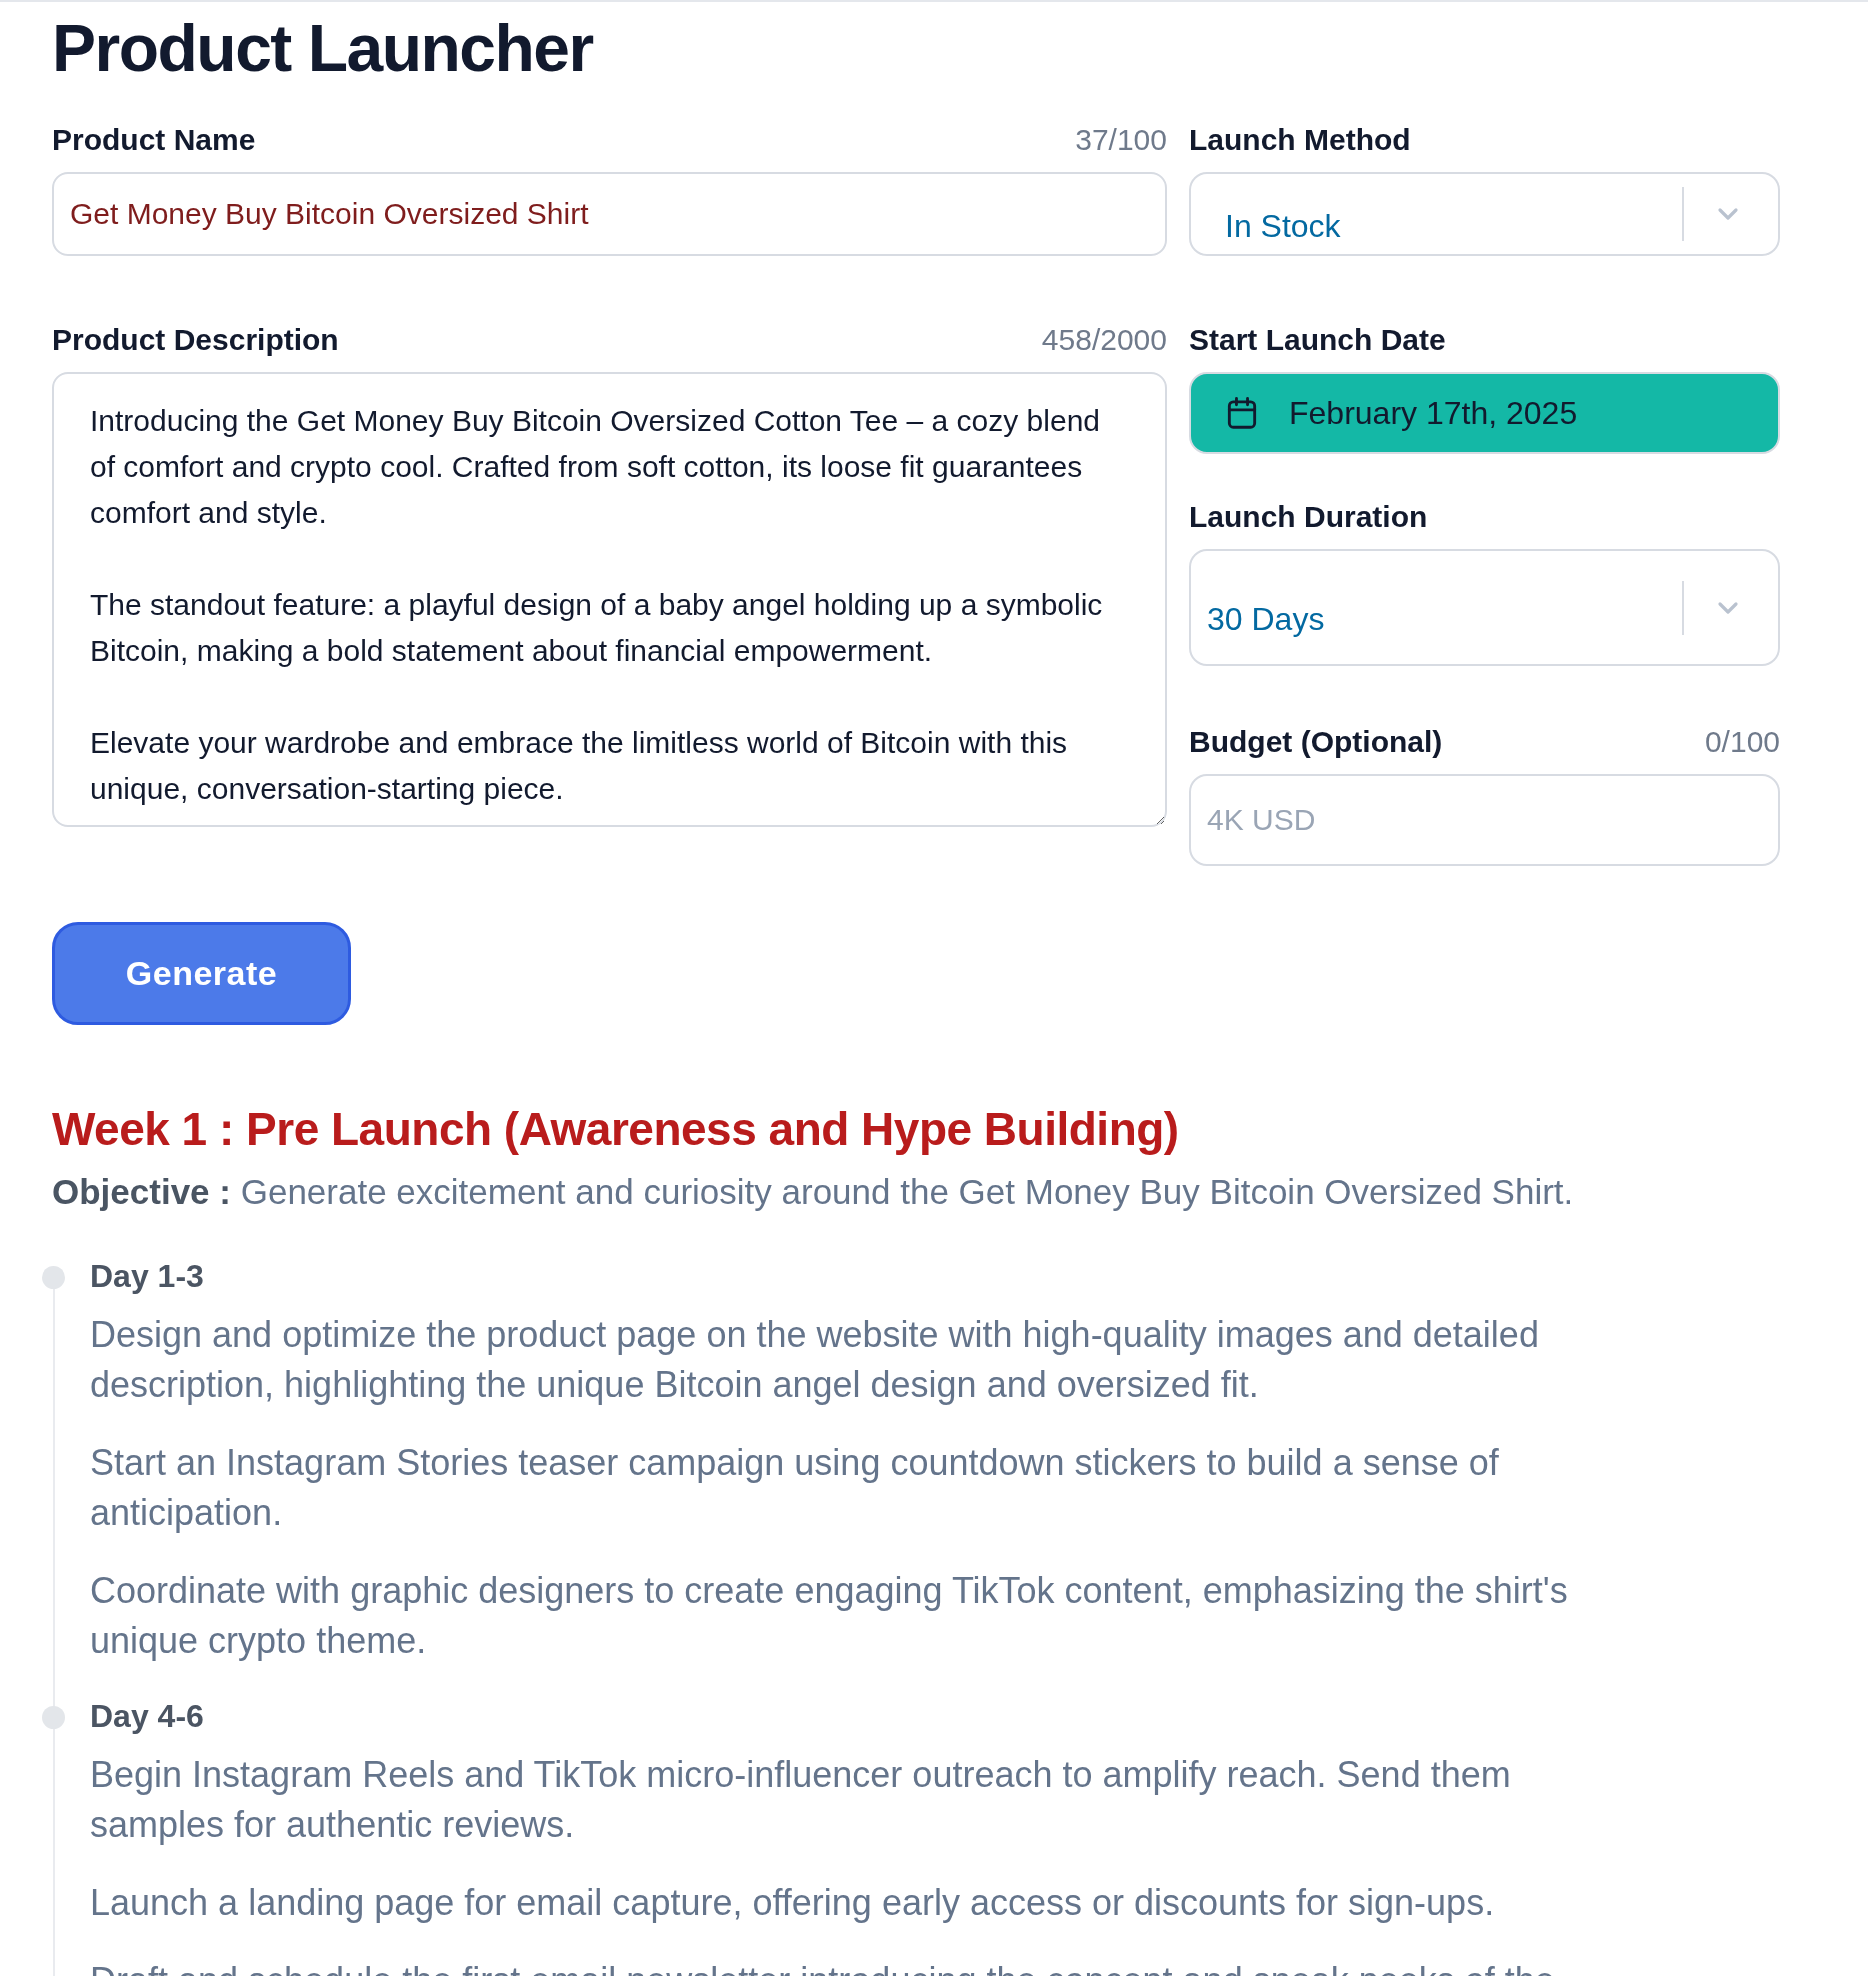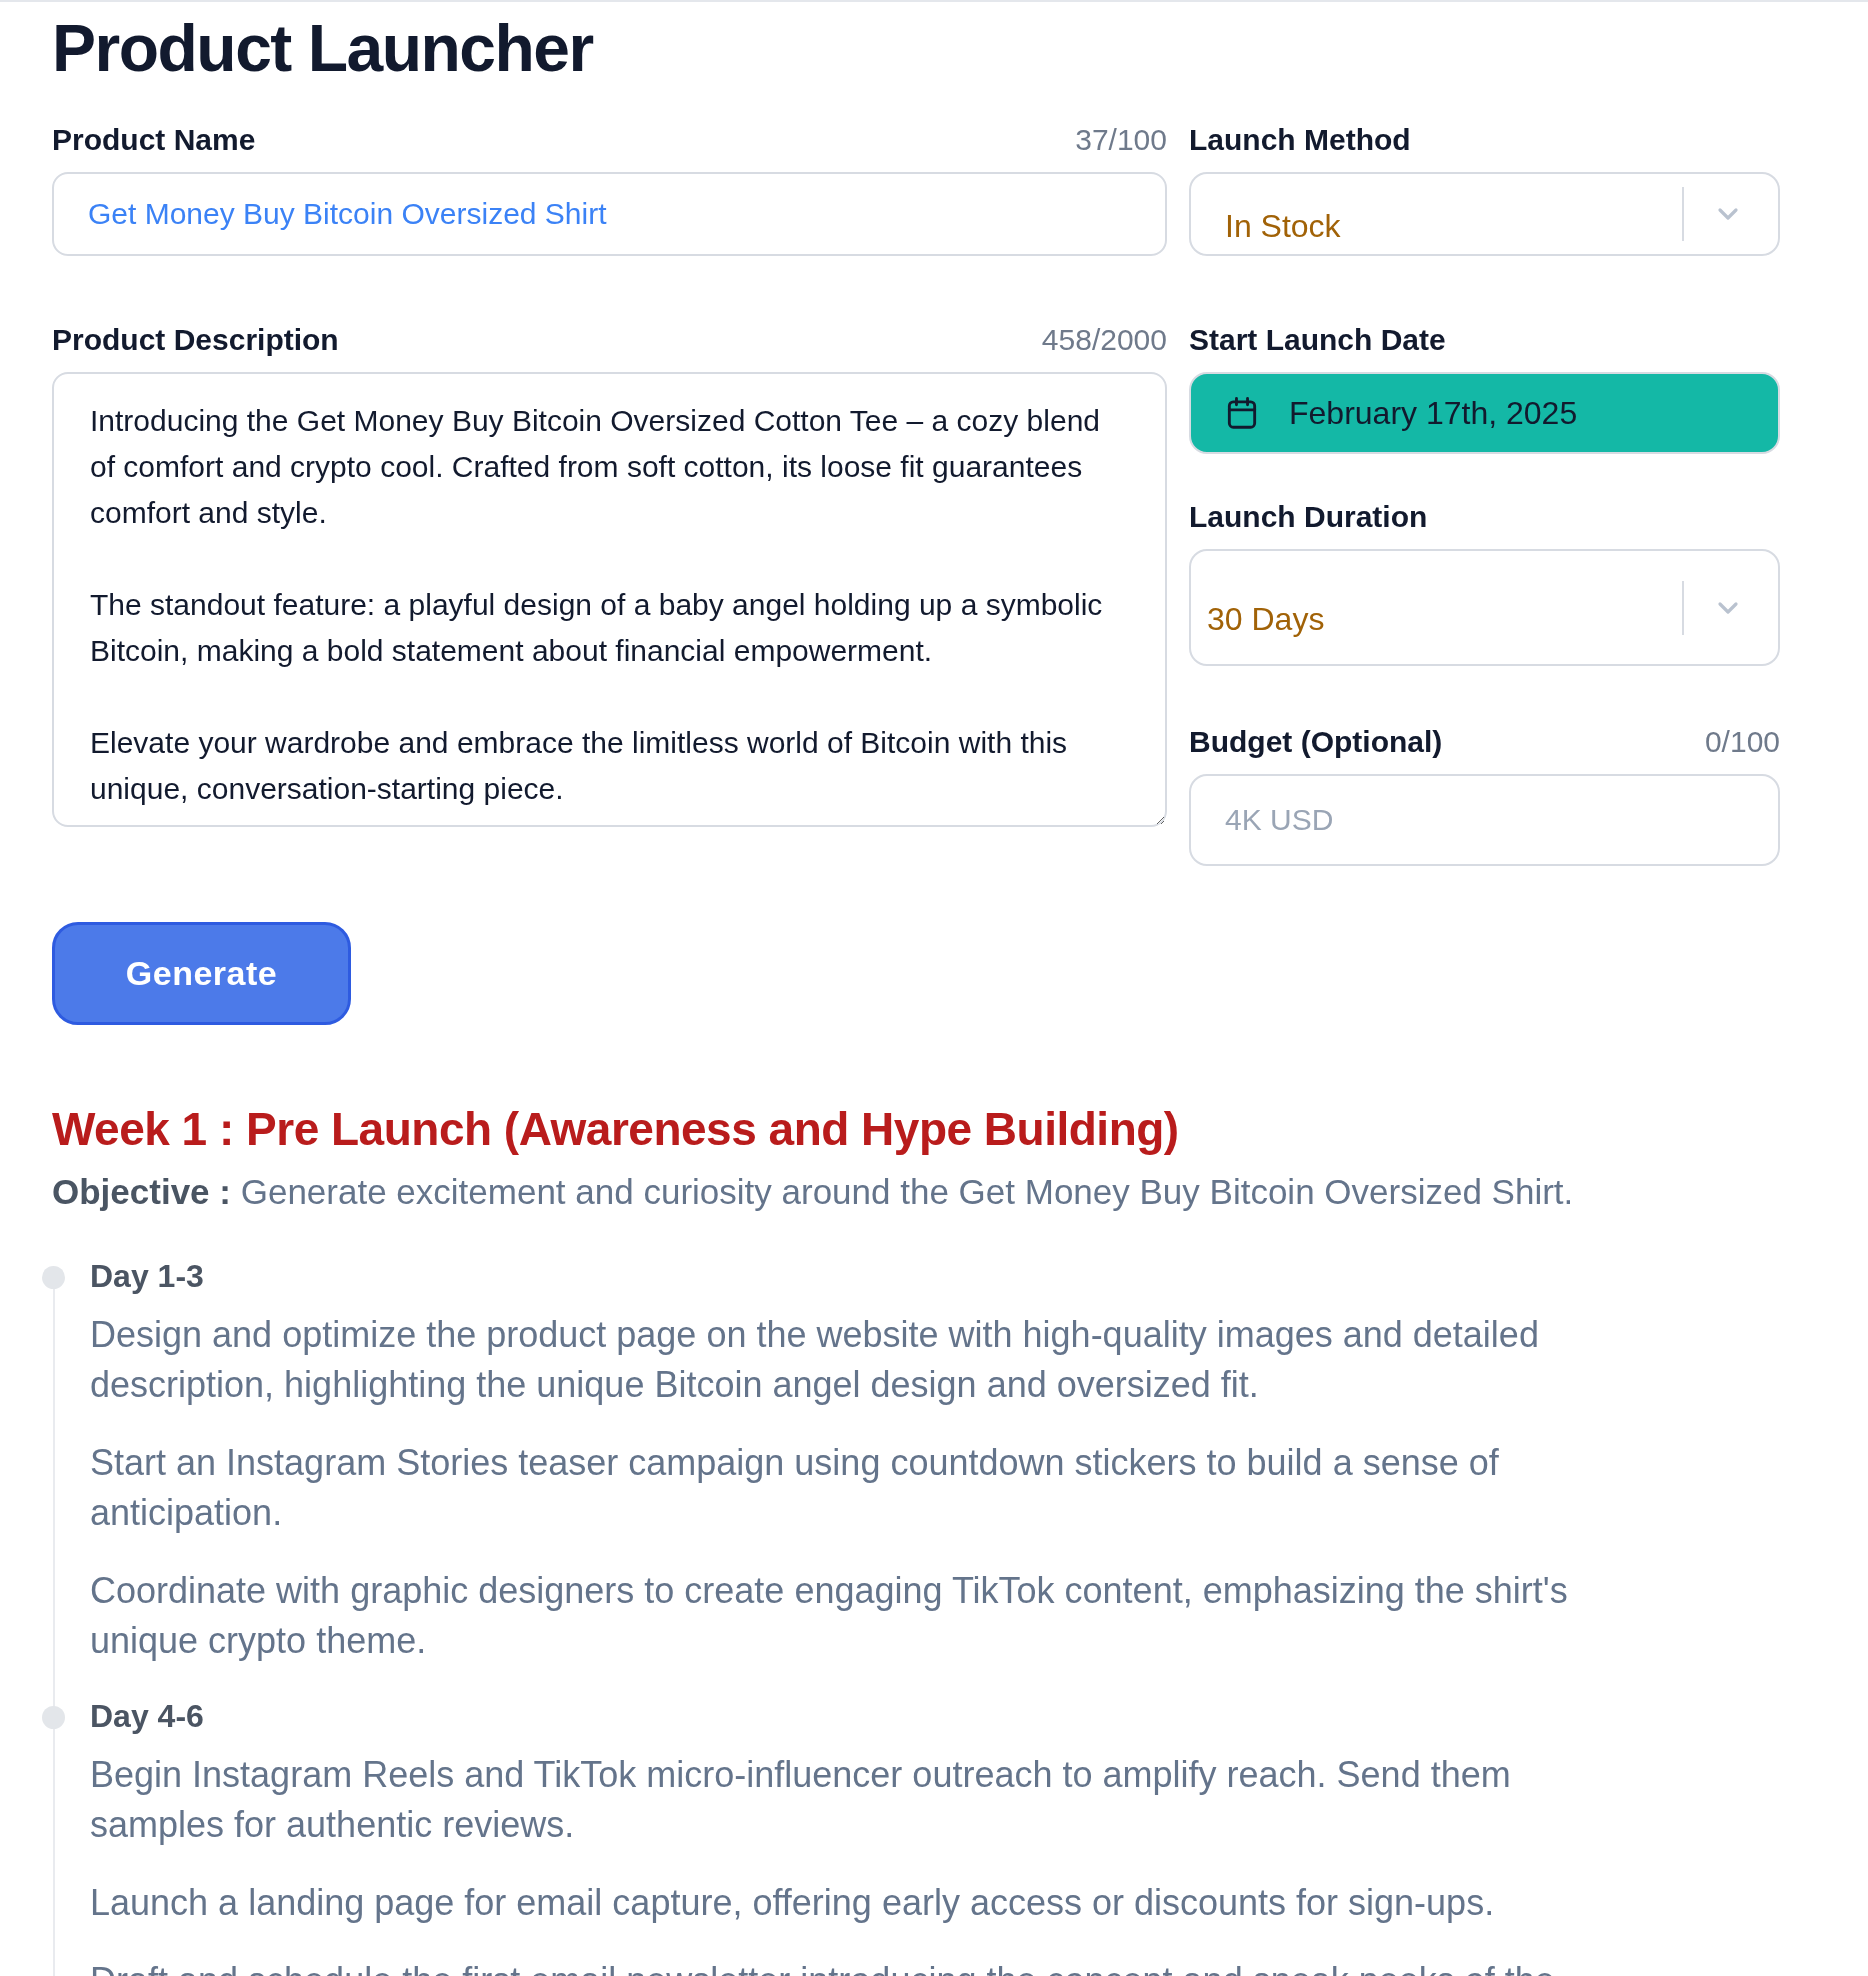--- a/index.html
+++ b/index.html
@@ -40,22 +40,22 @@
   .char-counter { font-size: 30px; font-weight: 400; color: #6f7a8b; }
 
   .text-input {
     width: 100%;
     height: 84px;
     border: 2px solid #d7dbe2;
     border-radius: 16px;
     font-family: "Liberation Sans", sans-serif;
     font-size: 30px;
     font-weight: 500;
-    color: #3b82f6;
-    padding: 0 34px;
+    color: #7f1d1d;
+    padding: 0 16px;
     outline: none;
     background: #ffffff;
   }
   .text-input::placeholder { color: #9aa5b5; font-weight: 400; }
 
   .spacer-66 { height: 66px; }
   .spacer-45 { height: 45px; }
   .spacer-58 { height: 58px; }
 
   .description-area {
@@ -81,21 +81,21 @@
     border: 2px solid #d7dbe2;
     border-radius: 18px;
     background: #ffffff;
     display: flex;
     align-items: center;
     padding: 0 34px;
     cursor: pointer;
   }
   .select-box.h84  { height: 84px; }
   .select-box.h118 { height: 117px; padding-left: 16px; }
-  .select-value { font-size: 32px; font-weight: 500; color: #a16207; margin-top: 24px; }
+  .select-value { font-size: 32px; font-weight: 500; color: #0369a1; margin-top: 24px; }
   .select-divider {
     position: absolute;
     right: 94px;
     top: 50%;
     transform: translateY(-50%);
     width: 2px;
     height: 54px;
     background: #d7dbe2;
   }
   .chevron {

